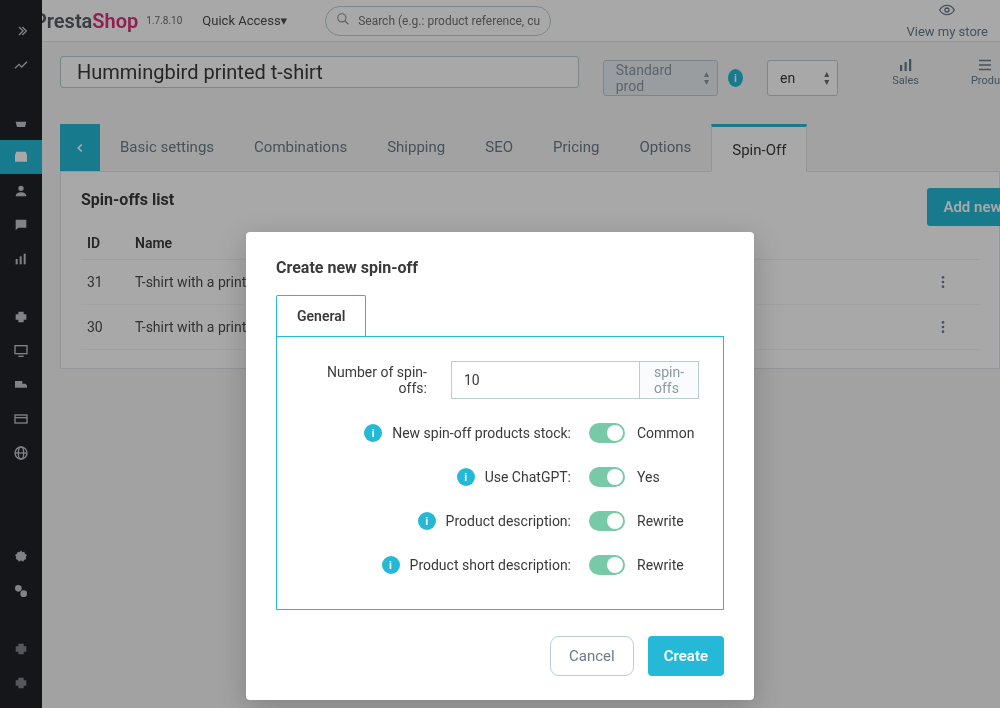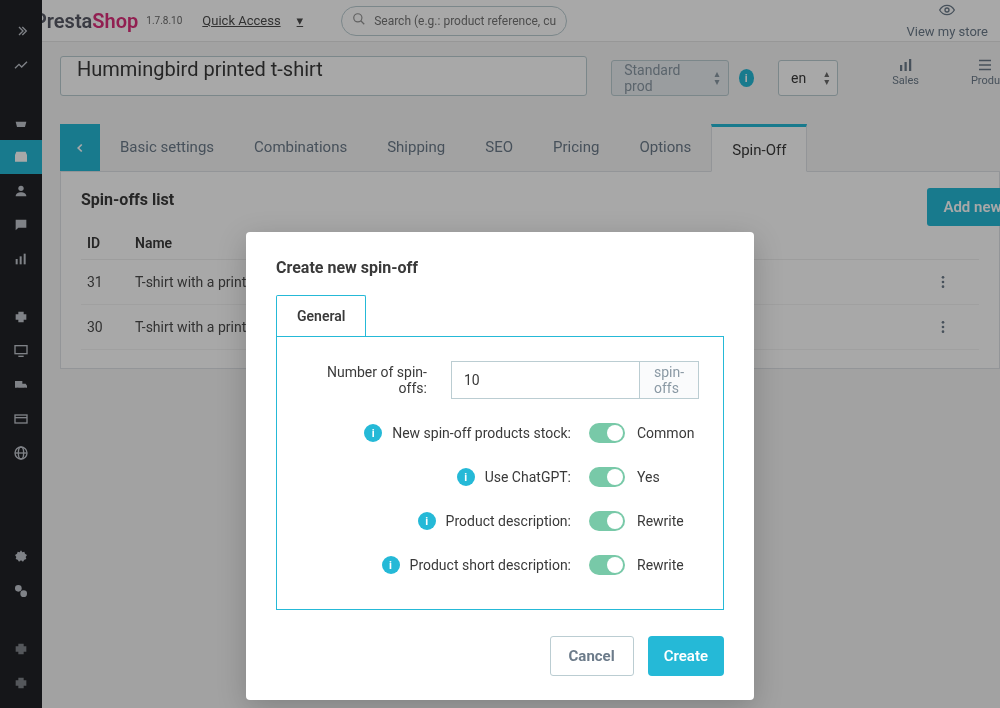--- a/index.html
+++ b/index.html
@@ -12,35 +12,35 @@
 .side-item svg { width: 16px; height: 16px; }
 .side-gap { height: 24px; }
 
 
 .topbar { position: absolute; left: 0; top: 0; right: 0; height: 42px; background: #fff; border-bottom: 1px solid #e5e5e5; display: flex; align-items: center; padding-left: 10px; padding-right: 12px; }
 .logo { display: flex; align-items: baseline; font-weight: 600; font-size: 20px; }
 .logo .icon { width: 20px; height: 20px; margin-right: 4px; display:inline-flex; align-items:center; justify-content:center;}
 .logo .grey { color: #585a66; }
 .logo .pink { color: #dd2f7b; }
 .version { font-size: 10px; color: #6c6c6c; margin-left: 8px; }
-.qa { font-size: 13px; color: #4c4c4c; margin-left: 20px; display: flex; align-items: center; gap: 16px; cursor:pointer;text-decoration:underline; }
+.qa { font-size: 13px; color: #4c4c4c; margin-left: 20px; display: flex; align-items: center; gap: 0; cursor:pointer; }
 .search-wrap { margin-left: 38px; }
 .searchbox { width: 226px; height: 30px; border: 1px solid #bbcdd2; border-radius: 16px; display: flex; align-items: center; padding: 0 10px; color: #949494; font-size: 12px; gap: 8px; }
 .searchbox input { border: none; outline: none; width: 100%; font-size: 12px; color: #333; }
 .topbar .spacer { flex: 1; }
 .viewstore { display: flex; align-items: center; gap: 6px; color: #6c7b8a; font-size: 13px; cursor:pointer;flex-direction:column; }
 
 
 .page { position: absolute; left: 42px; top: 42px; right: 0; bottom: 0; padding: 14px 0 0 18px; overflow: hidden; }
 .title-row { display: flex; align-items: flex-start; gap: 24px; }
-.name-input { width: 580px; height: 40px; border: 1px solid #bbcdd2; border-radius: 3px; background: #fff; font-size: 20px; color: #3a3a3a; padding: 0 16px; display:flex; }
+.name-input { width: 580px; height: 32px; border: 1px solid #bbcdd2; border-radius: 3px; background: #fff; font-size: 20px; color: #3a3a3a; padding: 0 16px; display:flex; align-items:center; }
 .type-select { height: 36px; border: 1px solid #bbcdd2; background: #eaeef2; border-radius: 3px; padding: 0 28px 0 12px; color: #8a99a4; display:flex;align-items:center;position:relative; font-size:14px;}
 .type-select .caret { position:absolute; right:8px; font-size:10px; color:#8a99a4; line-height:8px; display:flex; flex-direction:column;}
 .info-bubble { width:18px; height:18px; border-radius:50%; background:#25b9d7; color:#fff; font-size:11px; font-weight:bold; display:inline-flex; align-items:center; justify-content:center; }
-.lang-select { height: 36px; border: 1px solid #bbcdd2; background:#fff; border-radius:3px; padding:0 31px 0 12px; color:#3a3a3a; display:flex;align-items:center;position:relative; font-size:14px;}
+.lang-select { height: 36px; border: 1px solid #bbcdd2; background:#fff; border-radius:3px; padding:0 42px 0 12px; color:#3a3a3a; display:flex;align-items:center;position:relative; font-size:14px;}
 .lang-select .caret { position:absolute; right:8px; font-size:10px; color:#6c6c6c; line-height:8px; display:flex; flex-direction:column;}
 .right-stats { display:flex; flex-direction:column; align-items:center; gap:0; color:#6c7b8a; font-size:11px; margin-left:30px;}
 .right-stats-row { display:flex; gap:22px; }
 
 .btn-row { display: flex; gap: 10px; margin-top: 24px; }
 .btn-teal { background:#25b9d7; color:#fff; border:none; border-radius:4px; padding:10px 16px; font-size:15px; font-weight:600; cursor:pointer; }
 
 .tabs { display:flex; margin-top:28px; border-bottom:1px solid #dfe3e7; align-items:stretch; }
 .tab-back { width:40px; background:#25b9d7; color:#fff; display:flex; align-items:center; justify-content:center; cursor:pointer;}
 .tab-item { padding:14px 20px 12px; color:#6c7b8a; font-size:15px; cursor:pointer; }
@@ -63,21 +63,21 @@
 .form-row { display:flex; align-items:center; margin-bottom:24px; }
 .form-row:last-child { margin-bottom: 6px; }
 .form-label { width:288px; text-align:right; padding-right:18px; color:#3a3a3a; font-size:14px; display:flex; align-items:center; justify-content:flex-end; gap:10px;}
 .input-group { display:flex;margin-left:6px; }
 .input-group input { width:188px; height:38px; border:1px solid #bbcdd2; border-right:none; padding:0 12px; font-size:14px; color:#3a3a3a; outline:none;}
 .input-group .suffix { height:38px; border:1px solid #bbcdd2; background:#fafbfc; color:#8a99a4; padding:0 14px; display:flex; align-items:center; font-size:14px;}
 .toggle { width:36px; height:20px; border-radius:10px; background:#78c9a8; position:relative; margin-right:12px; }
 .toggle::after { content:""; position:absolute; width:16px; height:16px; border-radius:50%; background:#fff; top:2px; right:2px; }
 .toggle-label { font-size:14px; color:#3a3a3a; }
 .modal-footer { display:flex; justify-content:flex-end; gap:14px; margin-top:26px; }
-.btn-outline { background:#fff; border:1px solid #bbcdd2; color:#6c7b8a; padding:10px 18px; border-radius:3px; font-size:15px; cursor:pointer; font-weight:700;}
+.btn-outline { background:#fff; border:1px solid #bbcdd2; color:#6c7b8a; padding:10px 18px; border-radius:9px; font-size:15px; cursor:pointer; font-weight:400;}
 </style>
 </head>
 <body>
 
 <div class="topbar">
   <div class="logo">
     <span class="icon">
       <svg viewBox="0 0 20 20">
           <circle cx="10" cy="10" r="8" fill="#a0dff0"></circle>
           <circle cx="10" cy="10" r="5" fill="#dd2f7b"></circle>

